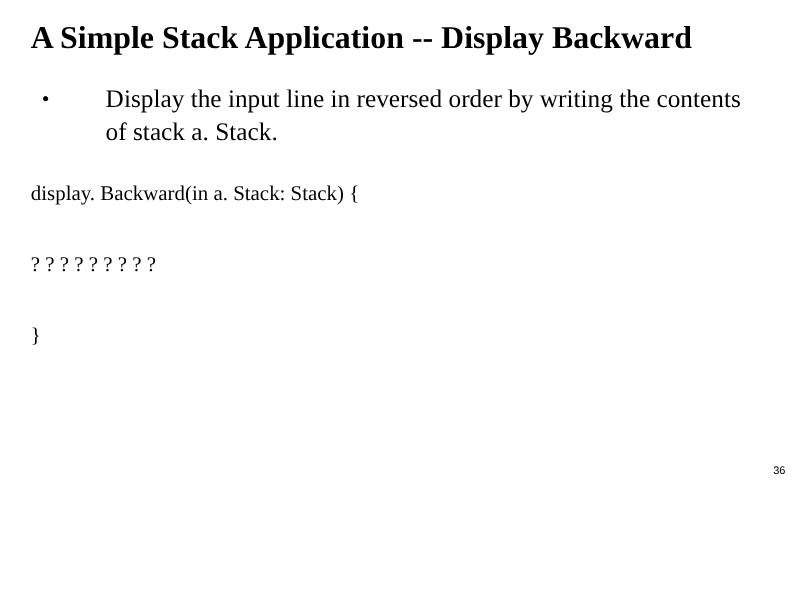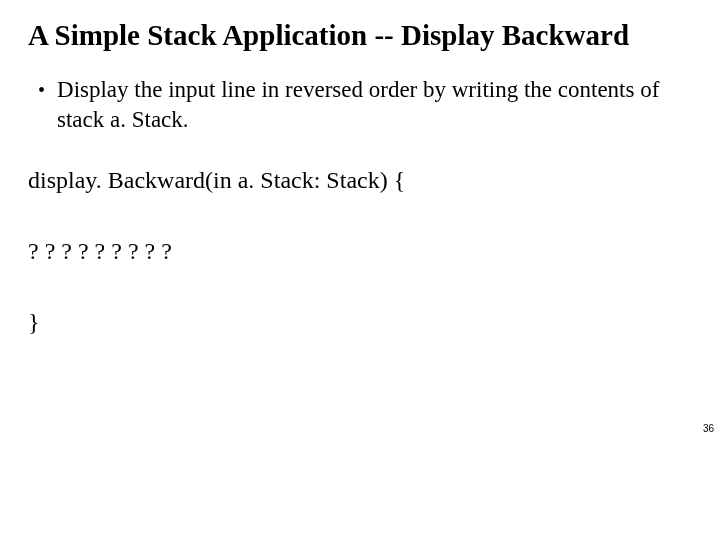--- a/index.html
+++ b/index.html
@@ -33,23 +33,24 @@
   .bullet-dot {
     font-size: 20px;
     line-height: 1.3;
     margin-right: 12px;
     margin-top: 2px;
   }
   .bullet-text {
     font-size: 23px;
     line-height: 1.3;
     max-width: 610px;
+    margin-left: 39px;
   }
   .code-line {
-    font-size: 24px;
+    font-size: 19px;
     line-height: 1.3;
     margin: 0 0 40px 0;
   }
   .page-number {
     position: absolute;
     bottom: 10px;
     right: 6px;
     font-size: 10px;
     font-family: Arial, Helvetica, sans-serif;
     color: #000000;

